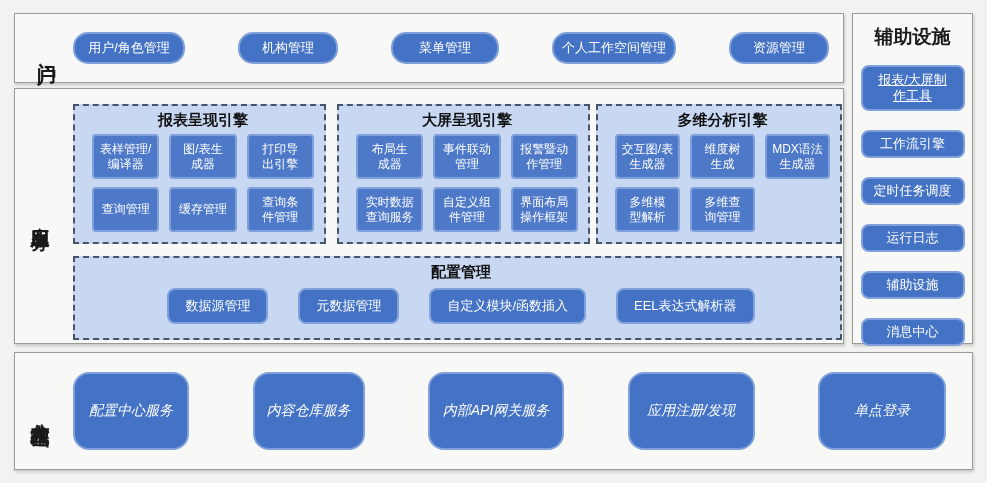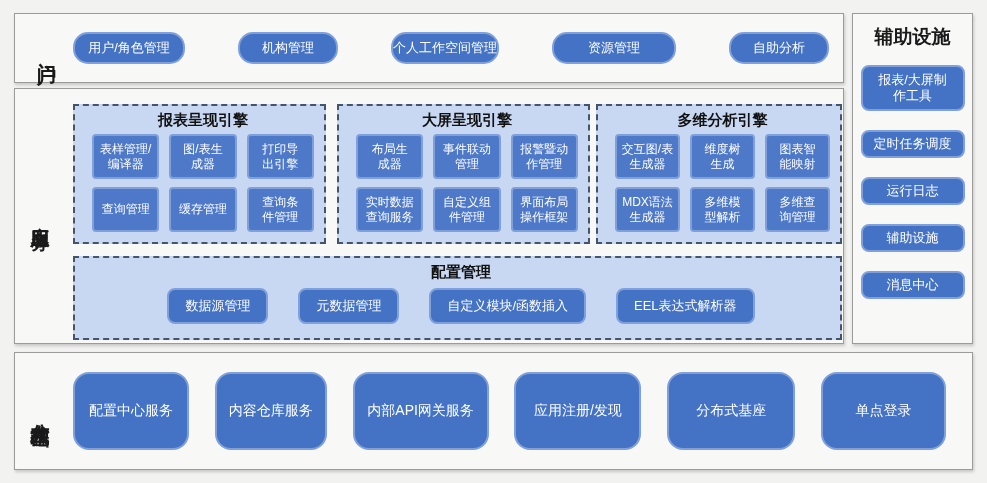--- a/index.html
+++ b/index.html
@@ -63,45 +63,45 @@
   .panel-title{height:26px;line-height:28px;text-align:center;font-size:15px;font-weight:600;color:#111;}
   .egrid{display:grid;grid-template-columns:repeat(3,1fr);grid-auto-rows:1fr;gap:8px 10px;padding:2px 10px 10px;height:calc(100% - 38px);}
   .egrid .node{border-radius:4px;font-size:12px;background:var(--node-blue-light,#4E79C9);width:100%;height:100%;}
   .crow{display:flex;justify-content:center;gap:30px;margin-top:4px;}
   .crow .node{height:36px;padding:0 16px;border-radius:8px;font-size:13px;}
 
   
   .aux-title{margin-top:10px;text-align:center;font-size:19px;font-weight:bold;color:var(--label-text,#1A1A1A);}
   .acol{display:flex;flex-direction:column;align-items:center;gap:19px;margin-top:15px;}
   .acol .node{width:104px;min-height:28px;border-radius:8px;font-size:13px;}
-  .acol .node.tall{min-height:46px;}
+  .acol .node.tall{min-height:46px;text-decoration:underline;}
 
   
   .drow{position:absolute;left:58px;right:26px;top:50%;transform:translateY(-50%);display:flex;align-items:center;justify-content:space-between;}
-  .drow .node{height:78px;border-radius:16px;font-size:14px;}
+  .drow .node{height:78px;border-radius:16px;font-size:14px;font-style:italic;}
   .drow .node:nth-child(1){width:116px;}
   .drow .node:nth-child(2){width:112px;}
   .drow .node:nth-child(3){width:136px;}
   .drow .node:nth-child(4){width:127px;}
   .drow .node:nth-child(5){width:128px;}
   .drow .node:nth-child(6){width:125px;}
 </style>
 </head>
 <body>
 
 <div class="canvas">
 
   <section class="box portal">
     <div class="vlabel">门户</div>
     <div class="prow">
       <div class="node">用户/角色管理</div>
       <div class="node">机构管理</div>
+      <div class="node">菜单管理</div>
       <div class="node">个人工作空间管理</div>
       <div class="node">资源管理</div>
-      <div class="node">自助分析</div>
     </div>
   </section>
 
   <section class="box app">
     <div class="vlabel">应用服务</div>
 
     <div class="panel e1">
       <div class="panel-title">报表呈现引擎</div>
       <div class="egrid">
         <div class="node">表样管理/
@@ -135,22 +135,20 @@
       </div>
     </div>
 
     <div class="panel e3">
       <div class="panel-title">多维分析引擎</div>
       <div class="egrid">
         <div class="node">交互图/表
 生成器</div>
         <div class="node">维度树
 生成</div>
-        <div class="node">图表智
-能映射</div>
         <div class="node">MDX语法
 生成器</div>
         <div class="node">多维模
 型解析</div>
         <div class="node">多维查
 询管理</div>
       </div>
     </div>
 
     <div class="panel config">
@@ -162,32 +160,32 @@
         <div class="node">EEL表达式解析器</div>
       </div>
     </div>
   </section>
 
   <section class="box aux">
     <div class="aux-title">辅助设施</div>
     <div class="acol">
       <div class="node tall">报表/大屏制
 作工具</div>
+      <div class="node">工作流引擎</div>
       <div class="node">定时任务调度</div>
       <div class="node">运行日志</div>
       <div class="node">辅助设施</div>
       <div class="node">消息中心</div>
     </div>
   </section>
 
   <section class="box dist">
     <div class="vlabel">分布式基础</div>
     <div class="drow">
       <div class="node">配置中心服务</div>
       <div class="node">内容仓库服务</div>
       <div class="node">内部API网关服务</div>
       <div class="node">应用注册/发现</div>
-      <div class="node">分布式基座</div>
       <div class="node">单点登录</div>
     </div>
   </section>
 
 </div>
 
 </body></html>

